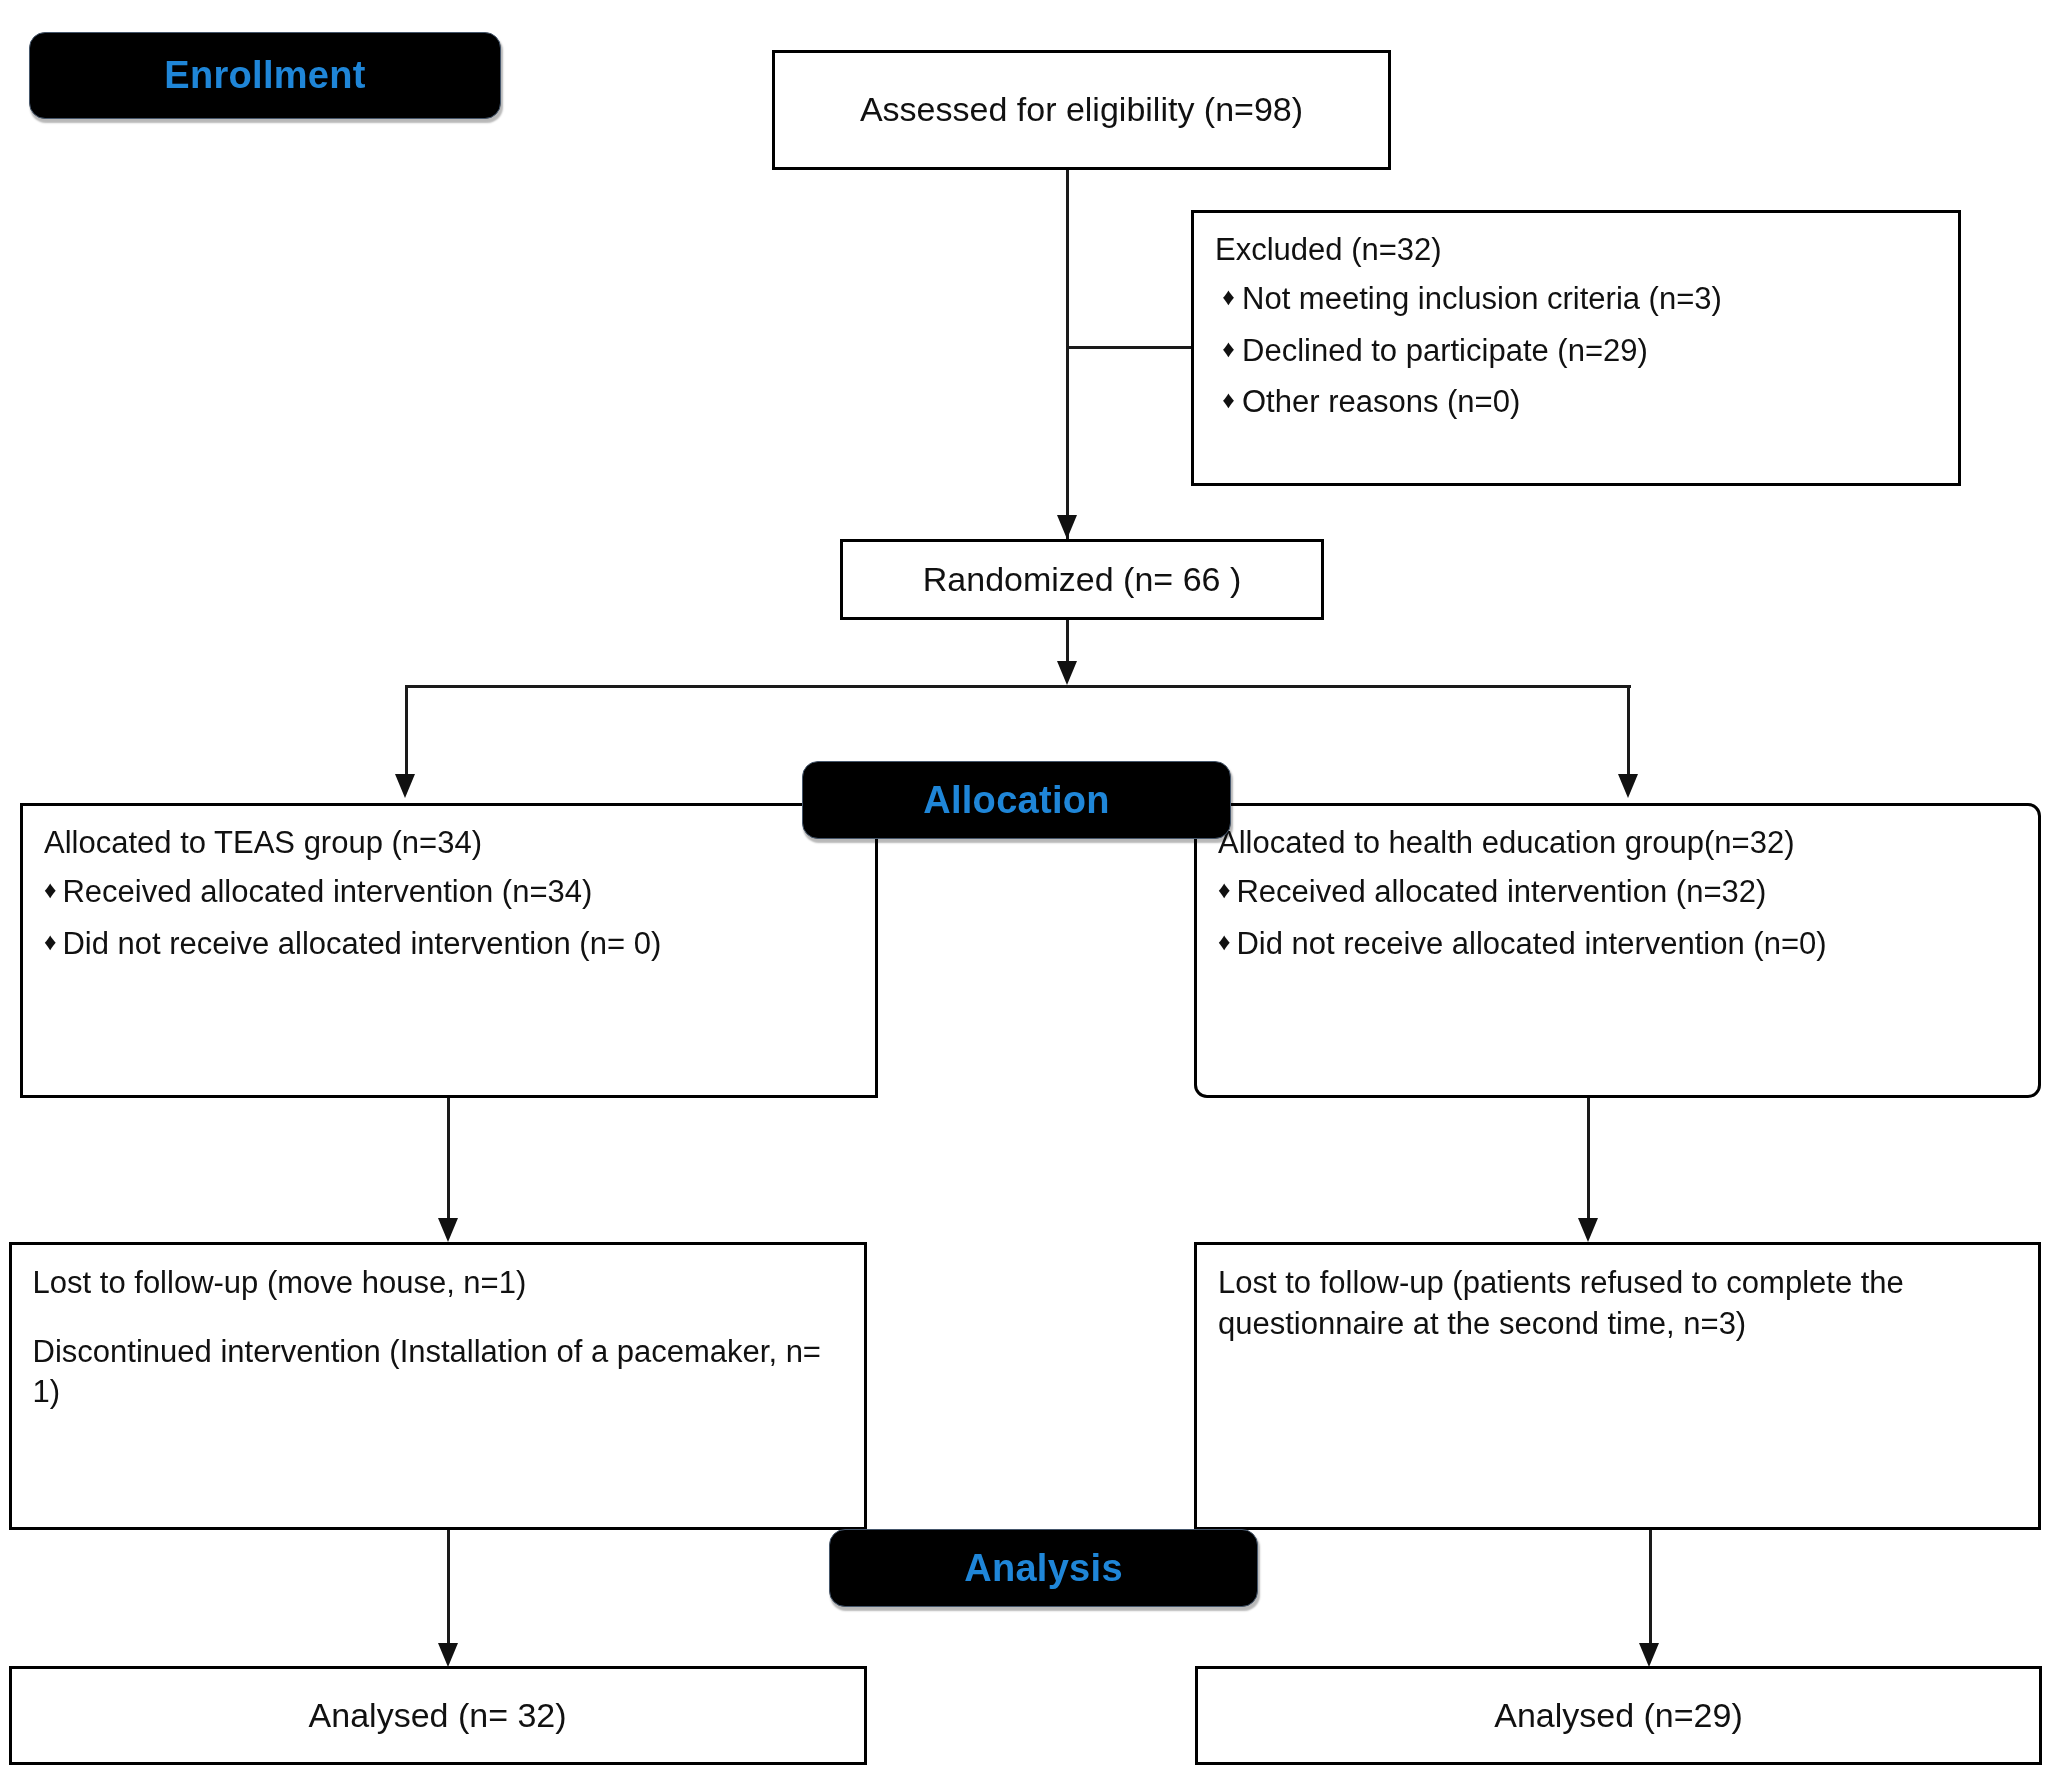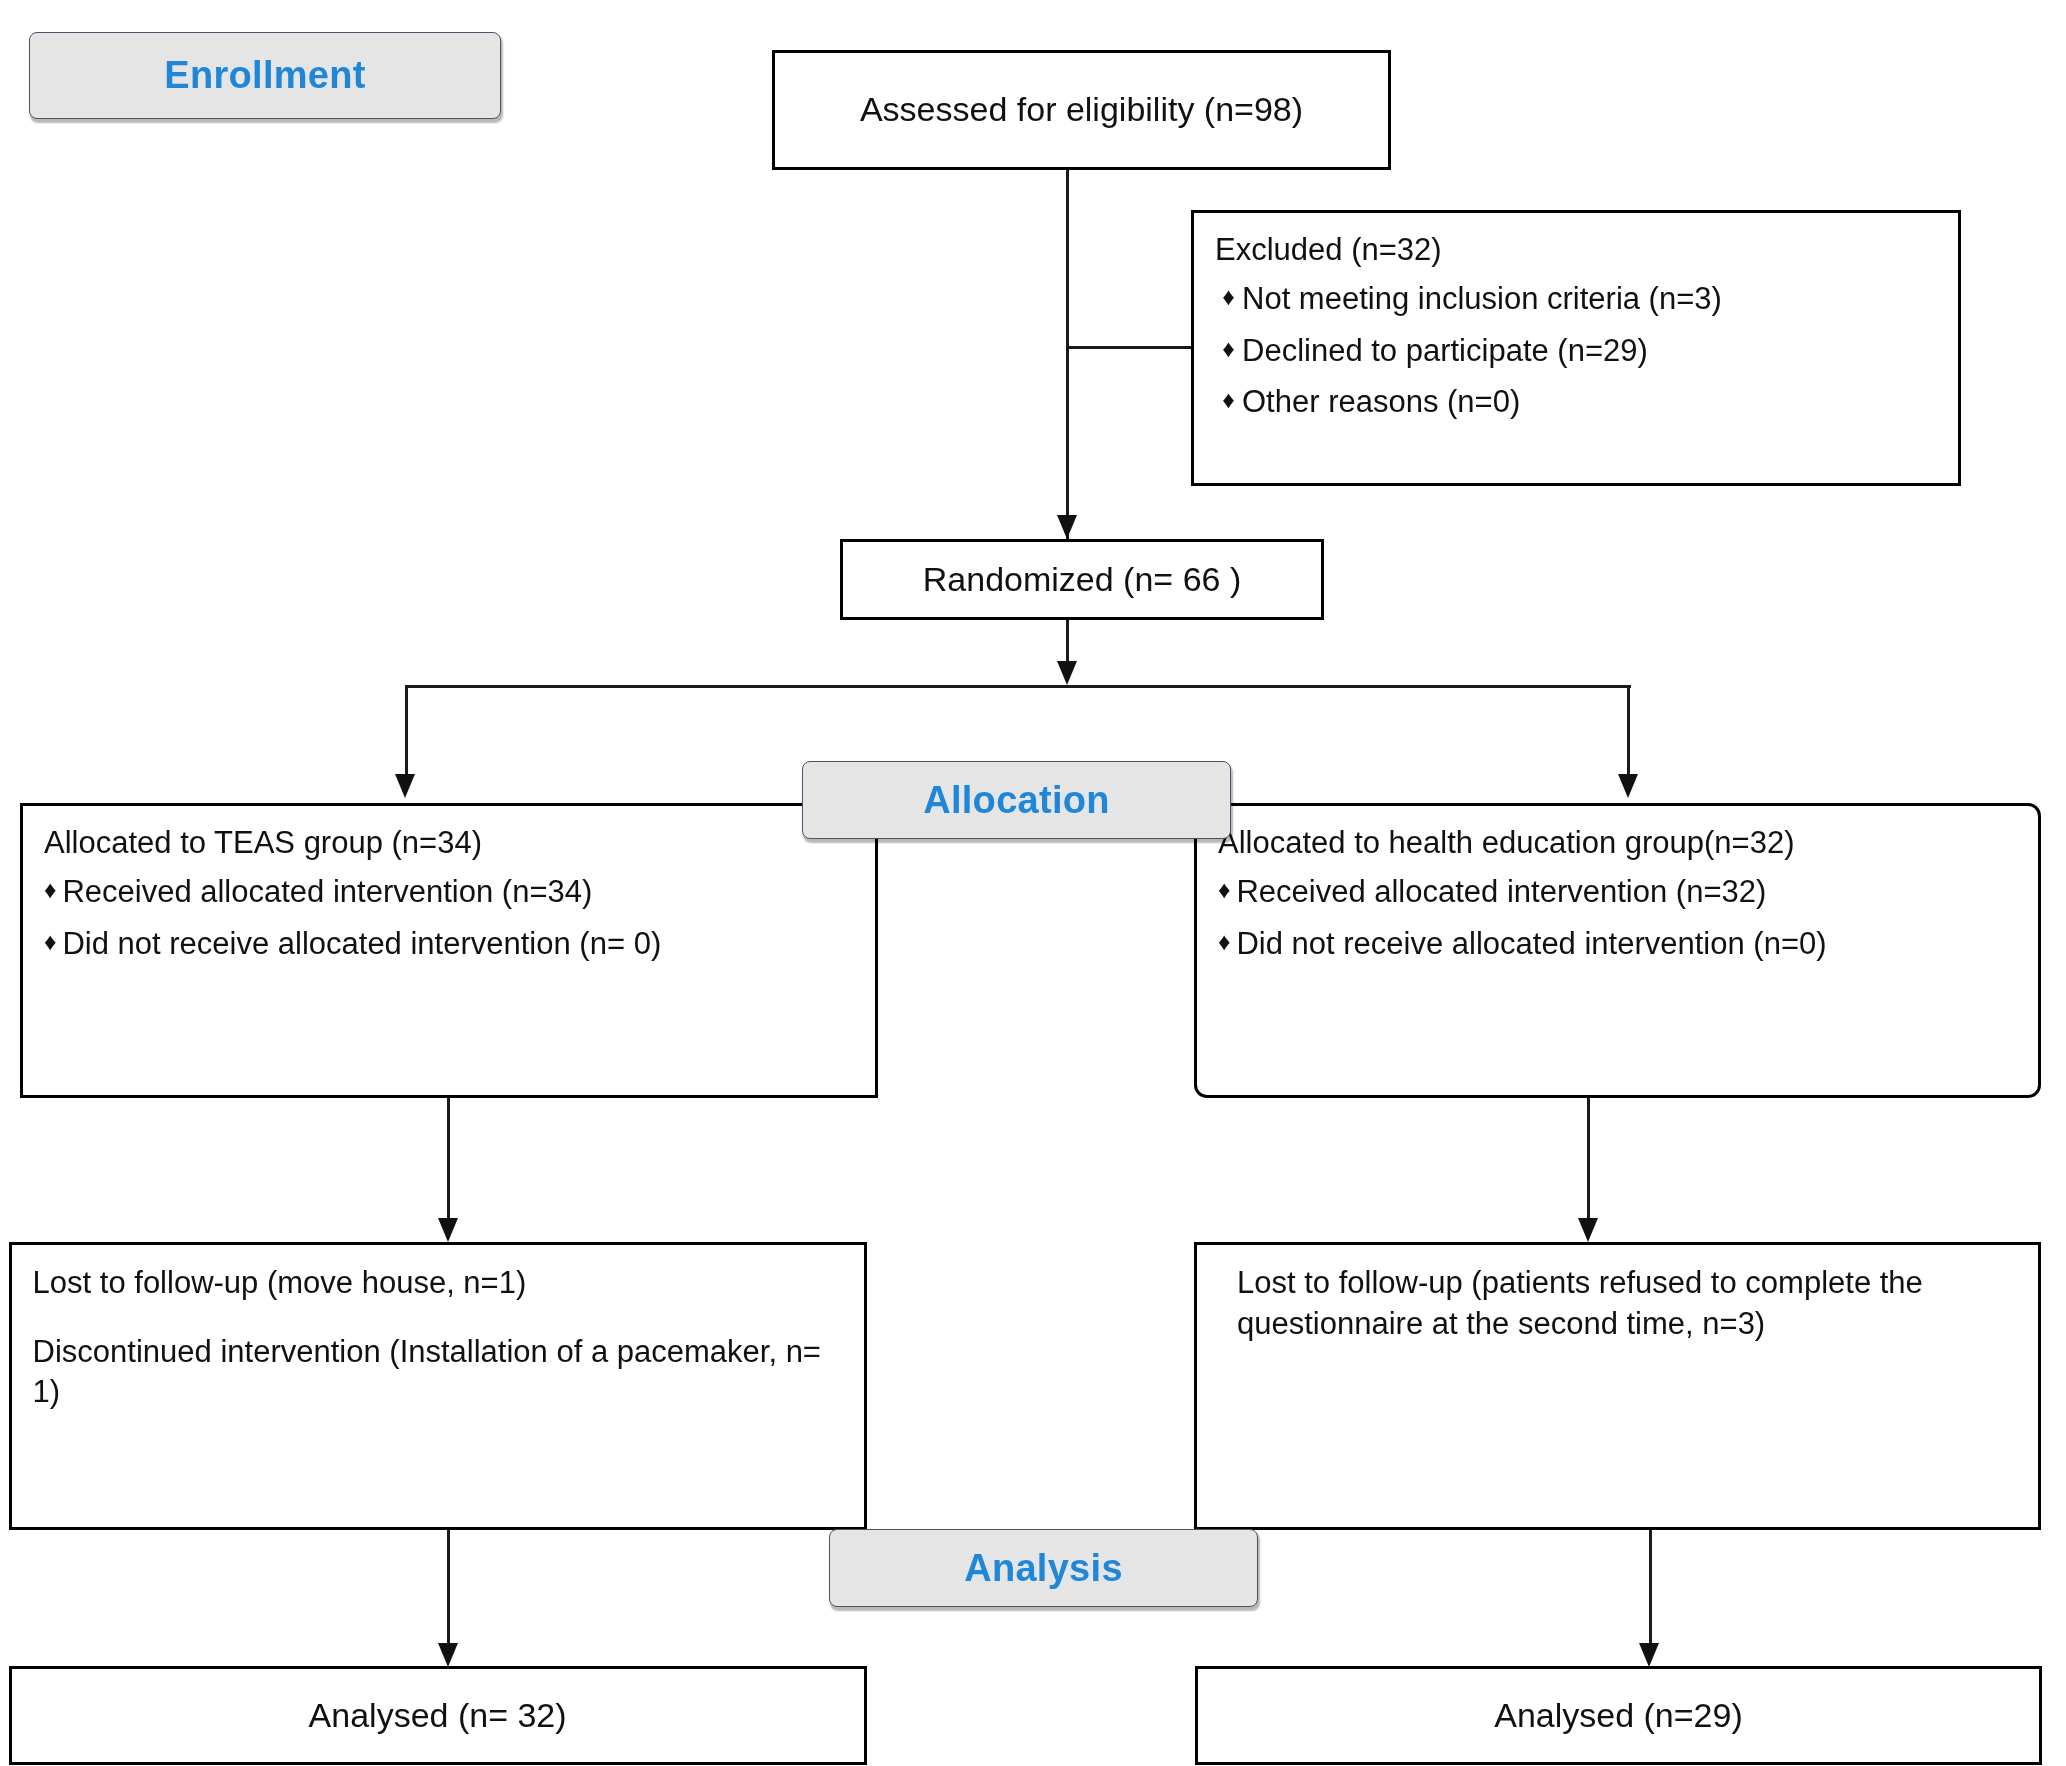--- a/index.html
+++ b/index.html
@@ -15,23 +15,23 @@
     width: 2066px;
     height: 1766px;
     background: #ffffff;
     overflow: hidden;
   }
 
   
   .phase-pill {
     position: absolute;
     box-sizing: border-box;
-    background: #e5e5e5;
+    background: #000000;
     border: 1.8px solid #45566B;
-    border-radius: 8px;
+    border-radius: 16px;
     box-shadow: 1.8px 3.1px 1.8px rgba(0,0,0,0.28);
     display: flex;
     align-items: center;
     justify-content: center;
     color: #1F86D8;
     font-size: 38px;
     font-weight: 700;
     letter-spacing: 0.3px;
     z-index: 40;
   }
@@ -213,21 +213,21 @@
   <div class="arrow-down" style="left:1578px; top:1218px;"></div>
 
 
   <div class="box" style="left:8.6px; top:1242px; width:858px; height:288px;">
     <div class="pad">
       <div class="para wrap">Lost to follow-up (move house, n=1)</div>
       <div class="para wrap">Discontinued intervention (Installation of a pacemaker, n= 1)</div>
     </div>
   </div>
 
-  <div class="box" style="left:1194px; top:1242px; width:847px; height:288px;padding-left:19px;">
+  <div class="box" style="left:1194px; top:1242px; width:847px; height:288px;">
     <div class="pad">
       <div class="para wrap">Lost to follow-up (patients refused to complete the questionnaire at the second time, n=3)</div>
     </div>
   </div>
 
   <div class="vline" style="left:447px; top:1530px; height:113px;"></div>
   <div class="arrow-down" style="left:438px; top:1643px;"></div>
 
   <div class="vline" style="left:1649px; top:1530px; height:113px;"></div>
   <div class="arrow-down" style="left:1639px; top:1643px;"></div>

